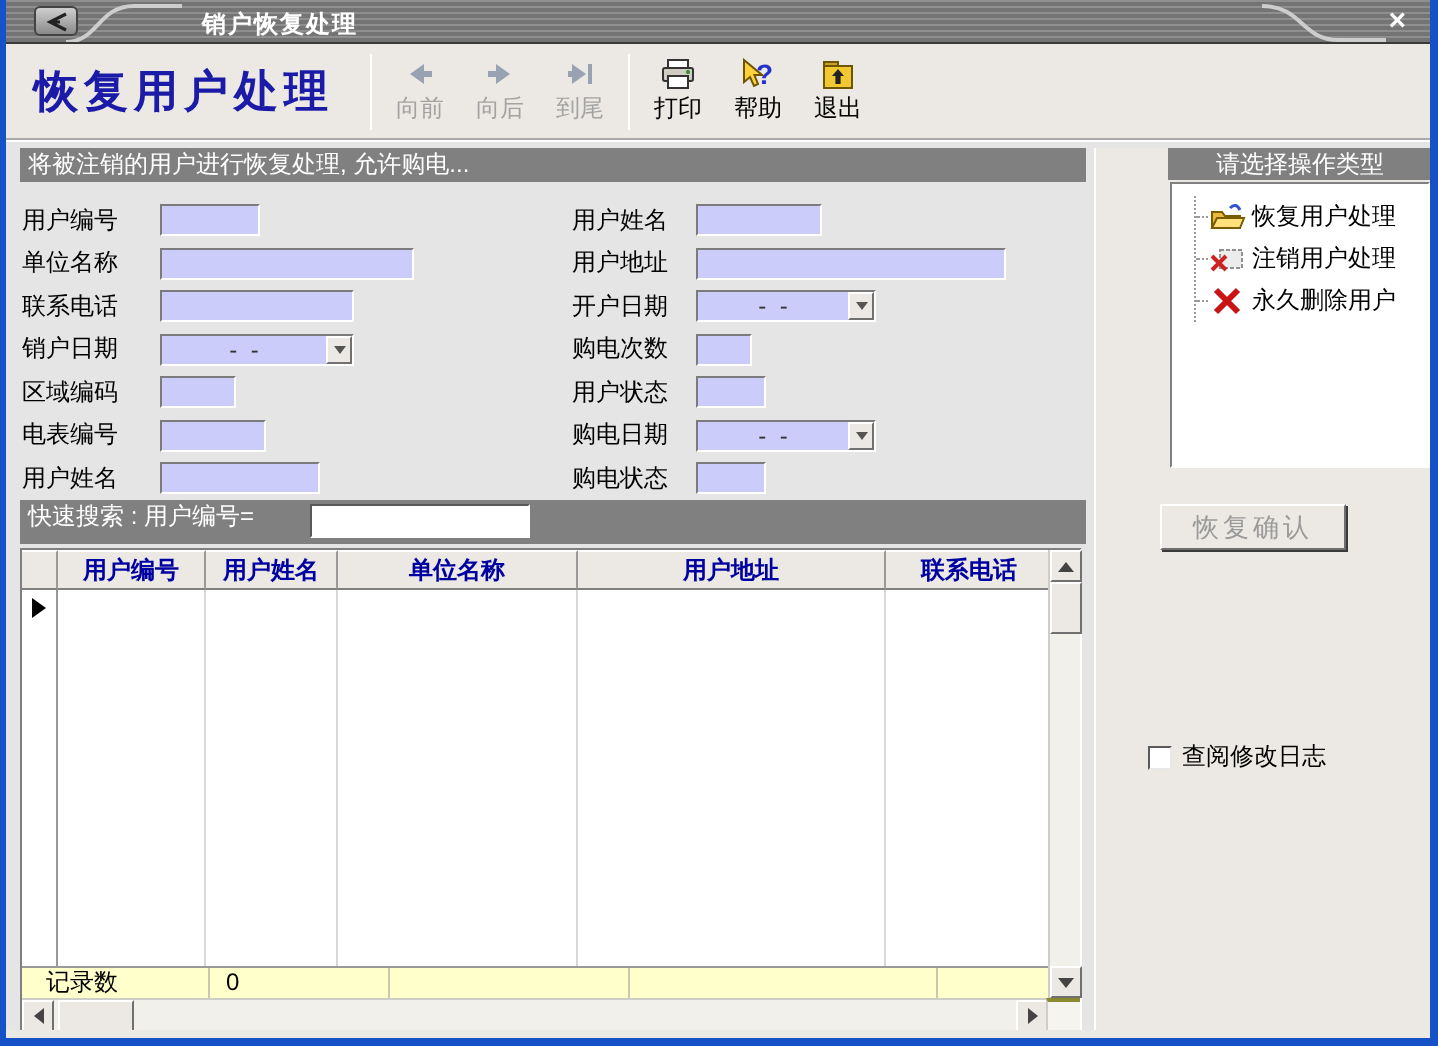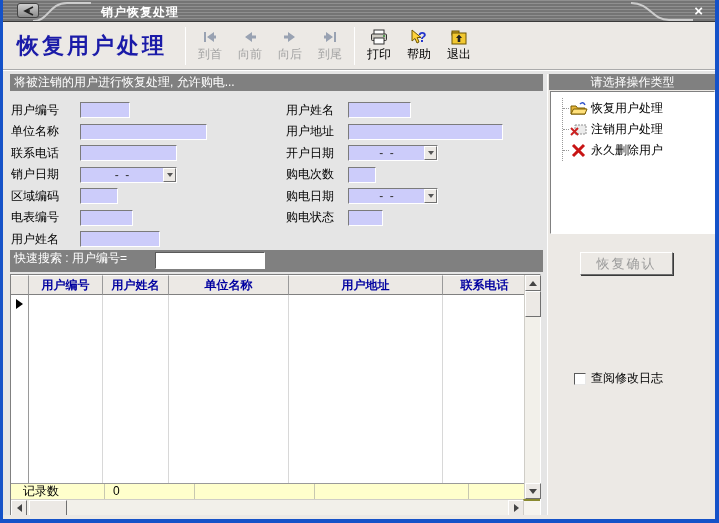--- a/index.html
+++ b/index.html
@@ -80,21 +80,21 @@
   .hscroll .sb-btn.right { margin-left:auto; }
   .tri-up { width:0;height:0;border-left:4px solid transparent;border-right:4px solid transparent;border-bottom:5px solid #444; }
   .tri-dn { width:0;height:0;border-left:4px solid transparent;border-right:4px solid transparent;border-top:5px solid #444; }
   .tri-lf { width:0;height:0;border-top:4px solid transparent;border-bottom:4px solid transparent;border-right:5px solid #444; }
   .tri-rt { width:0;height:0;border-top:4px solid transparent;border-bottom:4px solid transparent;border-left:5px solid #444; }
   .vscroll .sb-btn.down { position:absolute; bottom:0; }
   .grid-corner { position:absolute; right:0; bottom:0; width:17px; height:16px; background:#f6f4ee;
     border-top:2px solid #8a8a30; border-left:1px solid #cfcdc7; }
   
   .side-panel { position:absolute; left:544px; top:74px; width:170px; height:442px; background:#ece9e5;
-    border-left:1px solid #fff; }
+    border-left:1px solid #fff;padding-left:35px; }
   .sp-header { height:16px; background:var(--bar-gray,#808080); color:#fff; text-align:center; line-height:16px; margin:0 1px; }
   .tree { margin:1px 2px 0 2px; height:143px; background:#fff; border:1px solid; border-color:#808080 #fff #fff #808080; padding:6px 2px 0 6px; }
   .tree-guides { border-left:1px dotted #9a9a9a; margin-left:5px; }
   .tree-item { display:flex; align-items:center; height:21px; cursor:default; }
   .tree-item::before { content:""; width:6px; border-top:1px dotted #9a9a9a; }
   .tree-item .ti-icon { width:20px; height:16px; display:flex; align-items:center; justify-content:center; }
   .tree-item .ti-label { margin-left:2px; }
   .confirm-btn { position:absolute; left:32px; top:178px; width:93px; height:23px; background:#ece9e5;
     border:1px solid; border-color:#fff #6e6e6e #6e6e6e #fff; box-shadow:1px 1px 0 #3a3a3a;
     color:#9a9a9a; font-size:13px; text-align:center; line-height:21px; letter-spacing:2px; }
@@ -120,27 +120,20 @@
     <span class="title-text">销户恢复处理</span>
     <span class="close-x">×</span>
   </div>
 
   <div class="toolbar">
     <span class="big-title">恢复用户处理</span>
     <span class="tsep"></span>
 
     <div class="tbtn disabled">
       <svg class="nav-ic" width="16" height="16" viewBox="0 0 16 16">
-        <rect x="2" y="3" width="2" height="10"></rect>
-          <polygon points="12,3 5,8 12,13 12,9.5 14,9.5 14,6.5 12,6.5"></polygon>
-        </svg>
-      <span class="tlabel">到首</span>
-    </div>
-    <div class="tbtn disabled">
-      <svg class="nav-ic" width="16" height="16" viewBox="0 0 16 16">
         <polygon points="10,3 3,8 10,13 10,9.5 14,9.5 14,6.5 10,6.5"></polygon>
         </svg>
       <span class="tlabel">向前</span>
     </div>
     <div class="tbtn disabled">
       <svg class="nav-ic" width="16" height="16" viewBox="0 0 16 16">
         <polygon points="6,3 13,8 6,13 6,9.5 2,9.5 2,6.5 6,6.5"></polygon>
         </svg>
       <span class="tlabel">向后</span>
     </div>
@@ -232,20 +225,24 @@
         <span class="fcombo w90">
           <span class="combo-text">-  -</span>
           <span class="combo-btn">
               <span class="tri-down"></span>
             </span>
           </span>
         </div>
       <div class="frow">
           <span class="flabel">购电次数</span>
         <input class="finput w28" value="" style="">
+        </div>
+      <div class="frow">
+          <span class="flabel">用户状态</span>
+        <input class="finput w35" value="" style="">
         </div>
       <div class="frow">
           <span class="flabel">购电日期</span>
         <span class="fcombo w90">
           <span class="combo-text">-  -</span>
           <span class="combo-btn">
               <span class="tri-down"></span>
             </span>
           </span>
         </div>

